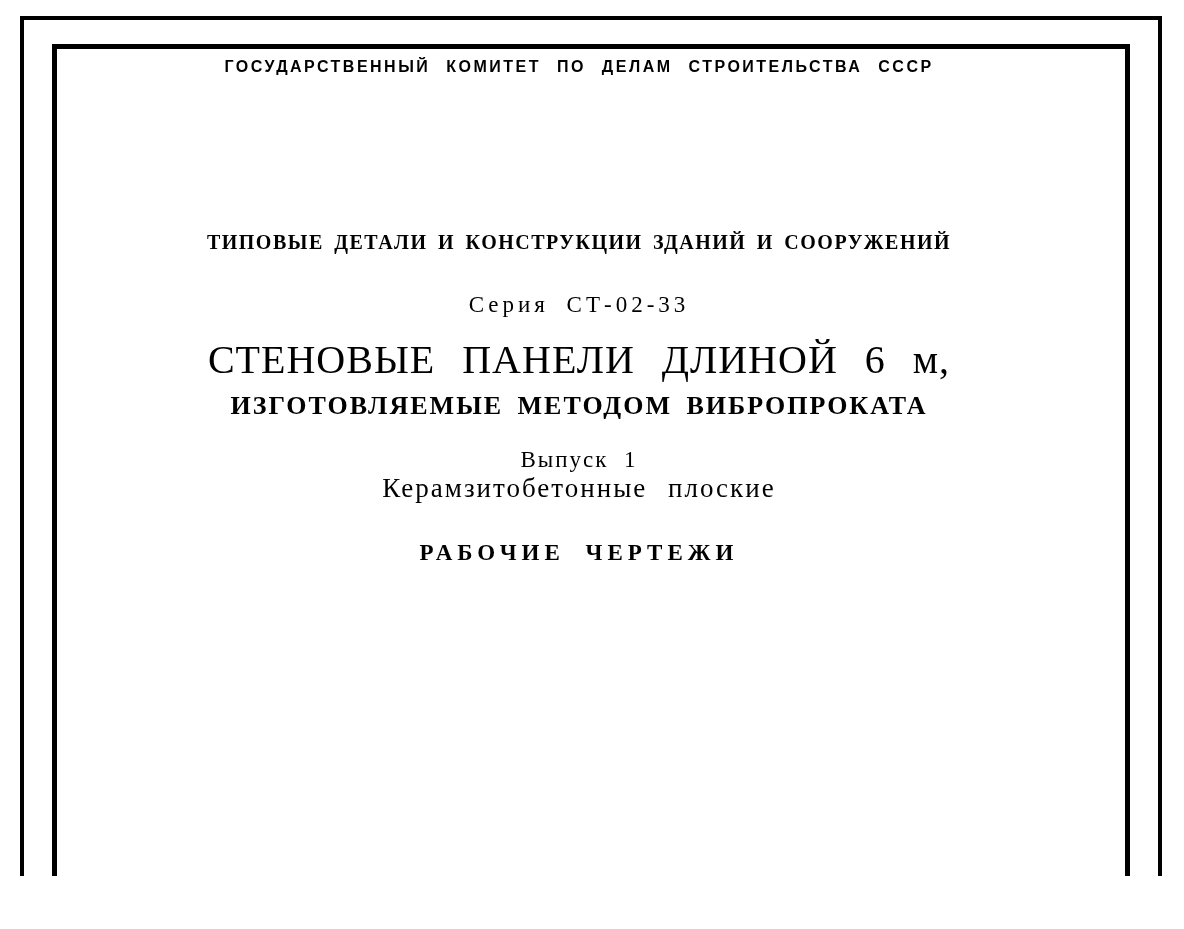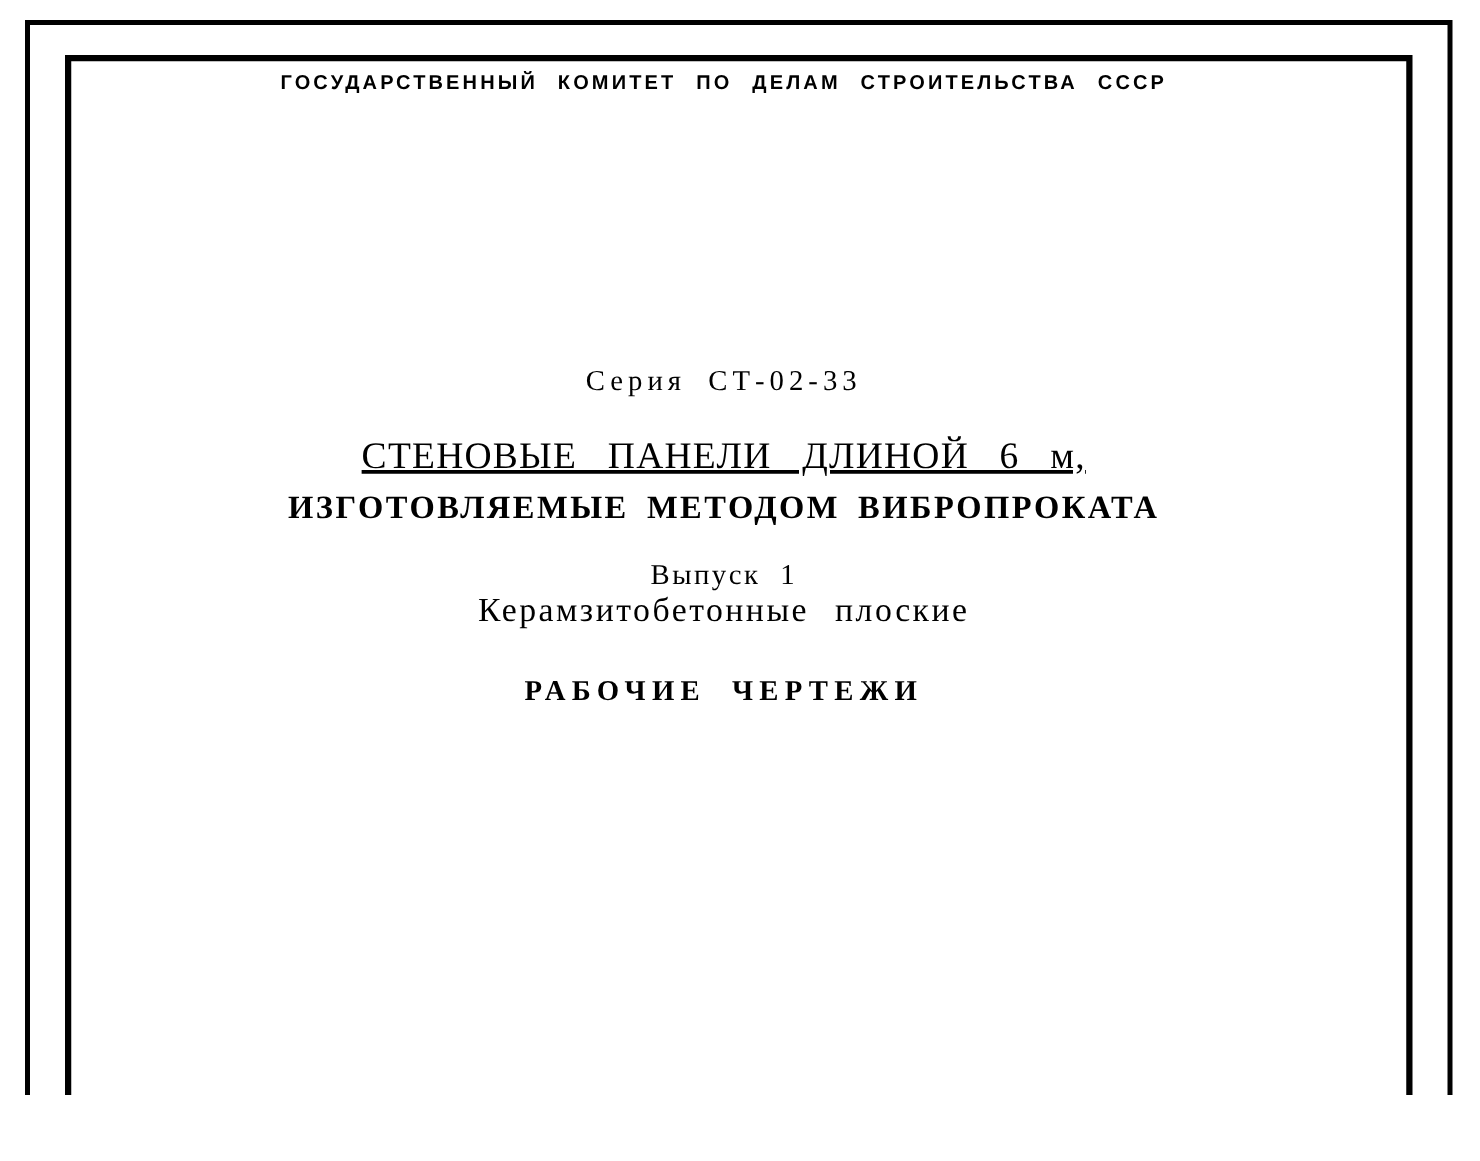--- a/index.html
+++ b/index.html
@@ -56,25 +56,24 @@
     letter-spacing: 1.5px;
     word-spacing: 4px;
   }
   .series-number {
     top: 292px;
     font-size: 23px;
     letter-spacing: 4px;
     word-spacing: 8px;
   }
   .main-title-1 {
-    top: 348px;
-    font-size: 30px;
+    top: 336px;
+    font-size: 40px;
     letter-spacing: 1px;
     word-spacing: 16px;
-    text-decoration: underline;
   }
   .main-title-2 {
     top: 391px;
     font-weight: bold;
     font-size: 26px;
     letter-spacing: 2px;
     word-spacing: 6px;
   }
   .issue-number {
     top: 447px;
@@ -107,20 +106,21 @@
 </head>
 <body>
 
 <div class="page">
 
   <div class="outer-frame"></div>
   <div class="inner-frame"></div>
 
   <div class="line organization">ГОСУДАРСТВЕННЫЙ КОМИТЕТ ПО ДЕЛАМ СТРОИТЕЛЬСТВА СССР</div>
 
+  <div class="line series-header">ТИПОВЫЕ ДЕТАЛИ И КОНСТРУКЦИИ ЗДАНИЙ И СООРУЖЕНИЙ</div>
 
   <div class="line series-number">Серия СТ-02-33</div>
 
   <div class="line main-title-1">СТЕНОВЫЕ ПАНЕЛИ ДЛИНОЙ 6 м,</div>
 
   <div class="line main-title-2">ИЗГОТОВЛЯЕМЫЕ МЕТОДОМ ВИБРОПРОКАТА</div>
 
   <div class="line issue-number">Выпуск 1</div>
 
   <div class="line issue-subtitle">Керамзитобетонные плоские</div>

